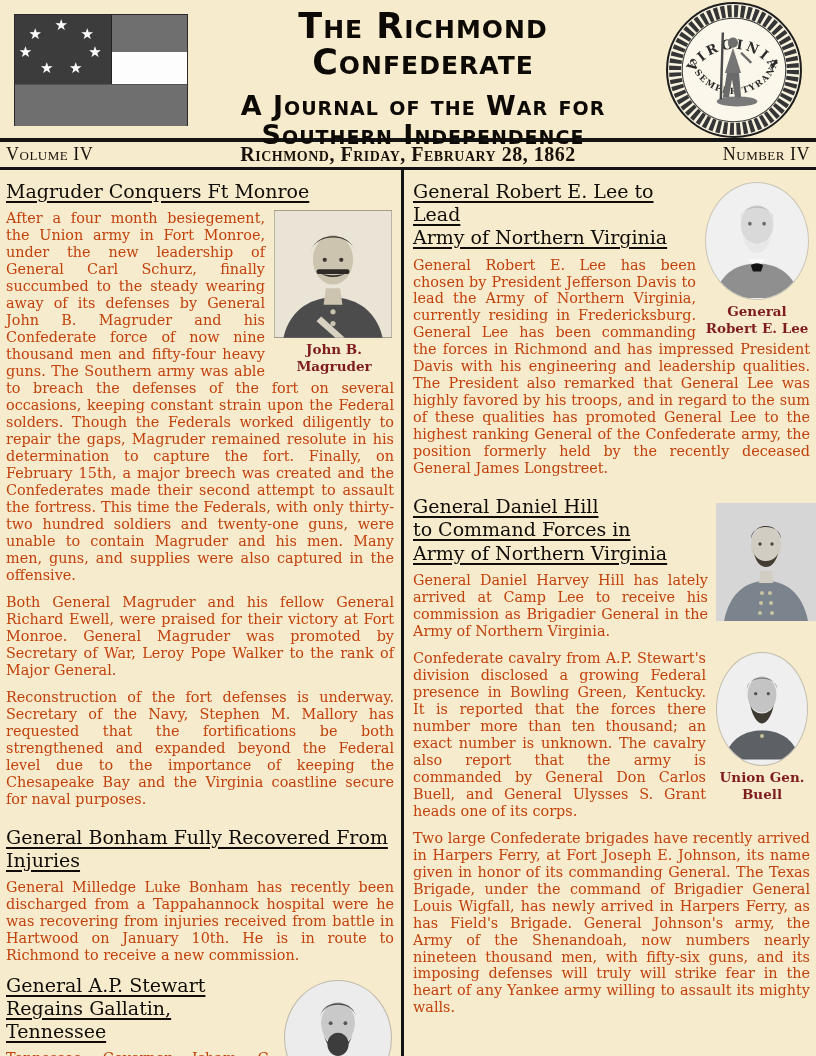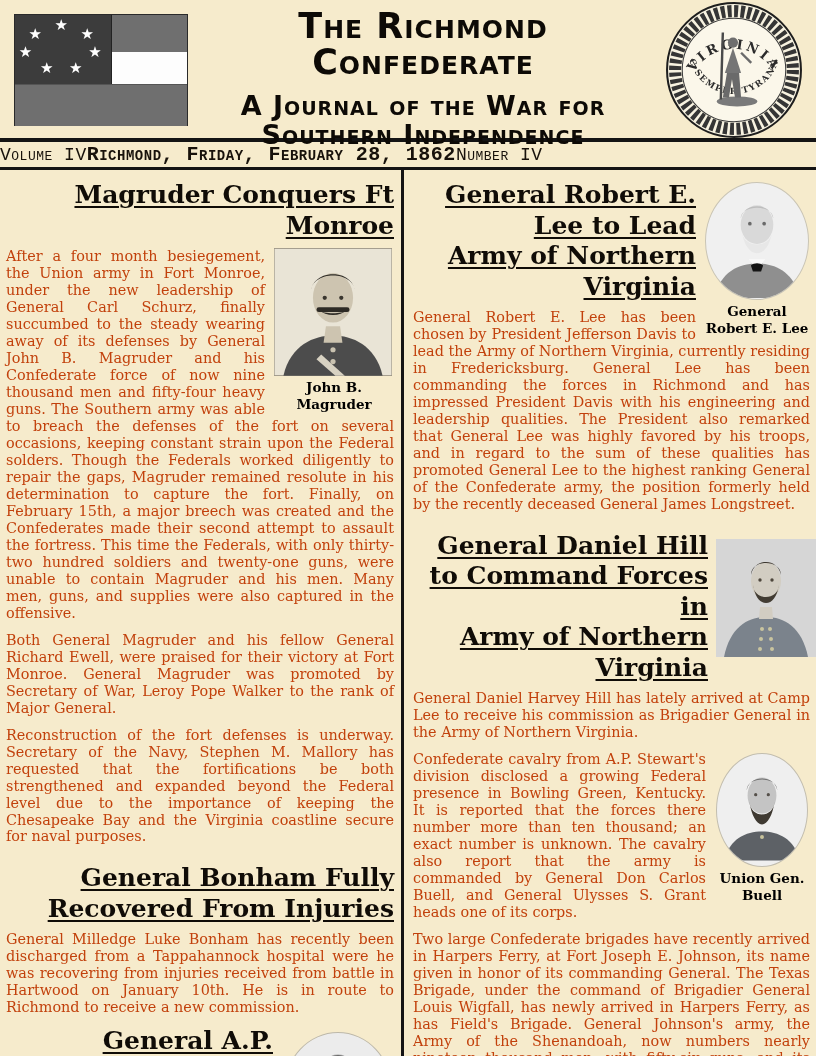--- a/index.html
+++ b/index.html
@@ -18,45 +18,45 @@
   .flag .canton{position:absolute;left:0;top:0;width:56%;height:63%;background:#3c3c3c;border-right:1px solid #222;}
   .flag .star{position:absolute;color:#fff;font-size:15px;line-height:1;font-family:"DejaVu Sans",sans-serif;}
   .masthead-titles{position:absolute;left:195px;right:165px;top:9px;text-align:center;}
   .mast-title{font-family:"DejaVu Sans",sans-serif;font-weight:bold;font-variant:small-caps;
     font-size:35px;line-height:1.02;letter-spacing:1px;color:#0d0a06;}
   .mast-sub{font-family:"DejaVu Sans",sans-serif;font-weight:bold;font-variant:small-caps;
     font-size:27px;line-height:1.05;letter-spacing:1px;margin-top:12px;color:#0d0a06;}
   .seal{position:absolute;right:12px;top:0px;width:140px;height:140px;}
   
   .dateline{
-    display:flex;align-items:center;justify-content:flex-start;
+    display:flex;align-items:center;justify-content:space-between;
     border-top:4px solid #141414;border-bottom:3px solid #141414;
-    height:25px;padding:0 0;
-    font-family:Liberation Mono, monospace;font-variant:small-caps;font-weight:bold;
+    height:25px;padding:0 6px;
+    font-family:Liberation Serif, serif;font-variant:small-caps;font-weight:bold;
   }
   .dateline .side{font-size:18px;font-weight:normal;letter-spacing:0.5px;}
   .dateline .center{font-size:20px;letter-spacing:0.5px;}
   
   .main{display:flex;align-items:stretch;height:886px;}
   .col-left{width:401px;padding:2px 7px 0 6px;box-sizing:border-box;}
   .col-right{flex:1;border-left:3px solid #141414;padding:2px 6px 0 9px;box-sizing:border-box;}
   h2.headline{
-    font-family:"DejaVu Serif",serif;font-weight:bold;text-align:right;
-    font-size:25px;line-height:1.22;margin:8px 0 7px 0;color:#100c07;
+    font-family:"DejaVu Serif",serif;font-weight:normal;text-align:left;
+    font-size:19px;line-height:1.22;margin:8px 0 7px 0;color:#100c07;
   }
   h2.headline .hl{display:block;text-decoration:underline;text-decoration-thickness:2px;text-underline-offset:3px;}
   h2.headline .hl-inline{text-decoration:underline;text-decoration-thickness:2px;text-underline-offset:3px;}
   p.body{
     font-size:14.4px;line-height:1.18;text-align:justify;margin:0 0 10px 0;color:#c2410c;
   }
   
   figure{margin:0;}
   .fig-right{float:right;text-align:center;}
   .fig-caption{
-    font-weight:bold;font-size:13.5px;line-height:1.25;margin-top:3px;color:#000000;
+    font-weight:bold;font-size:13.5px;line-height:1.25;margin-top:3px;color:#7f1d1d;
     font-family:"DejaVu Serif",serif;
   }
   .fig-caption span{display:block;}
   .photo-frame{display:block;}
   .oval{border-radius:50%;overflow:hidden;display:block;}
   .clearfix::after{content:"";display:block;clear:both;}
 </style>
 </head>
 <body>
 

